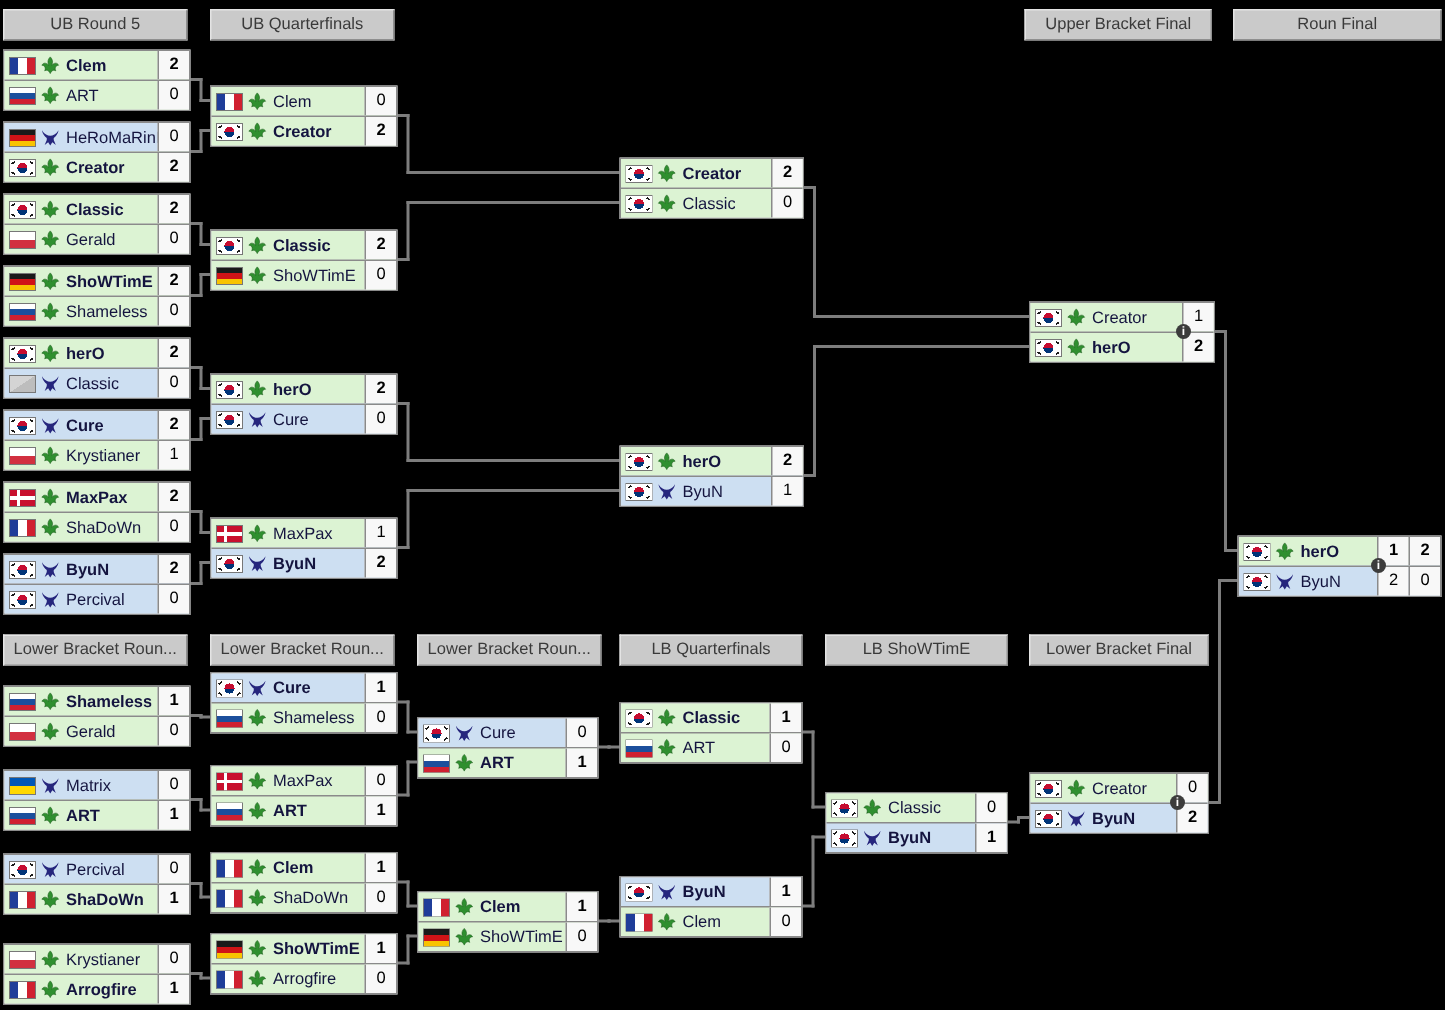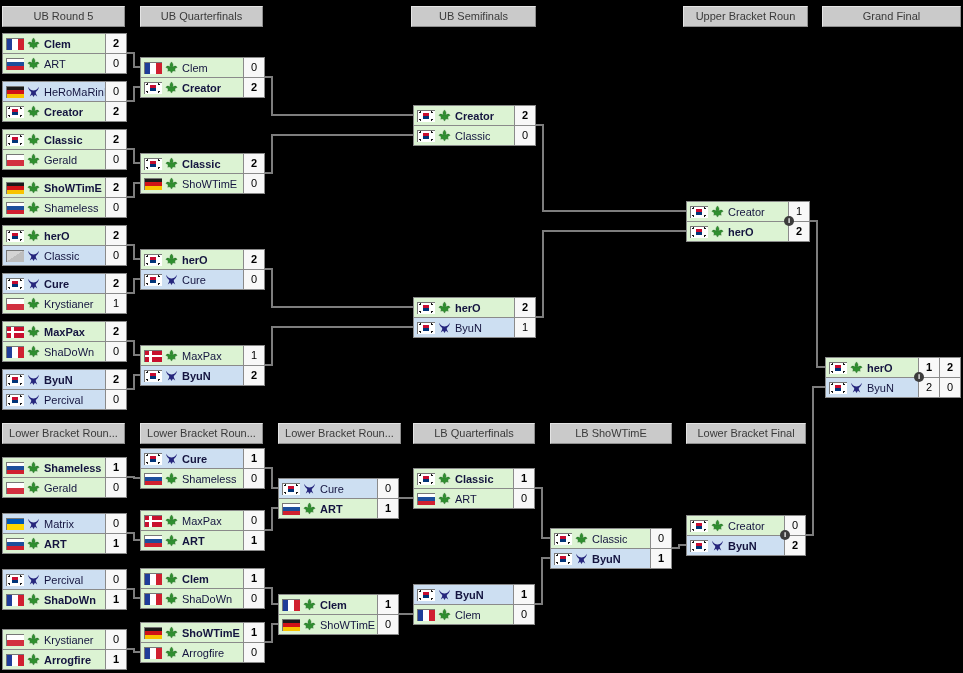--- a/index.html
+++ b/index.html
@@ -40,23 +40,22 @@
     color:#fff;font-size:8px;font-weight:bold;text-align:center;
     line-height:10px;z-index:4;cursor:pointer;
   }
 </style>
 </head>
 <body>
 
 <div id="bracket">
     <div class="header" style="left: 2px; top: 6px; width: 123px; background: rgb(202, 202, 202); color: rgb(58, 58, 58);">UB Round 5</div>
     <div class="header" style="left: 140px; top: 6px; width: 123px; background: rgb(202, 202, 202); color: rgb(58, 58, 58);">UB Quarterfinals</div>
-    <div class="header" style="left: 411px; top: 6px; width: 125px; background: rgb(202, 202, 202); color: rgb(58, 58, 58);">UB Semifinals</div>
-    <div class="header" style="left: 683px; top: 6px; width: 125px; background: rgb(202, 202, 202); color: rgb(58, 58, 58);">Upper Bracket Roun</div>
-    <div class="header" style="left: 822px; top: 6px; width: 139px; background: rgb(202, 202, 202); color: rgb(58, 58, 58);">Grand Final</div>
+    <div class="header" style="left: 683px; top: 6px; width: 125px; background: rgb(202, 202, 202); color: rgb(58, 58, 58);">Upper Bracket Final</div>
+    <div class="header" style="left: 822px; top: 6px; width: 139px; background: rgb(202, 202, 202); color: rgb(58, 58, 58);">Roun Final</div>
     <div class="header" style="left: 2px; top: 423px; width: 123px; background: rgb(202, 202, 202); color: rgb(58, 58, 58);">Lower Bracket Roun...</div>
     <div class="header" style="left: 140px; top: 423px; width: 123px; background: rgb(202, 202, 202); color: rgb(58, 58, 58);">Lower Bracket Roun...</div>
     <div class="header" style="left: 278px; top: 423px; width: 123px; background: rgb(202, 202, 202); color: rgb(58, 58, 58);">Lower Bracket Roun...</div>
     <div class="header" style="left: 413px; top: 423px; width: 122px; background: rgb(202, 202, 202); color: rgb(58, 58, 58);">LB Quarterfinals</div>
     <div class="header" style="left: 550px; top: 423px; width: 122px; background: rgb(202, 202, 202); color: rgb(58, 58, 58);">LB ShoWTimE</div>
     <div class="header" style="left: 686px; top: 423px; width: 120px; background: rgb(202, 202, 202); color: rgb(58, 58, 58);">Lower Bracket Final</div>
     <div class="conn" style="left: 127px; top: 52px; width: 8px; height: 2px; background: rgb(125, 125, 125);"></div>
     <div class="conn" style="left: 133px; top: 52px; width: 2px; height: 16px; background: rgb(125, 125, 125);"></div>
     <div class="conn" style="left: 133px; top: 66px; width: 7px; height: 2px; background: rgb(125, 125, 125);"></div>
     <div class="conn" style="left: 127px; top: 100px; width: 8px; height: 2px; background: rgb(125, 125, 125);"></div>

